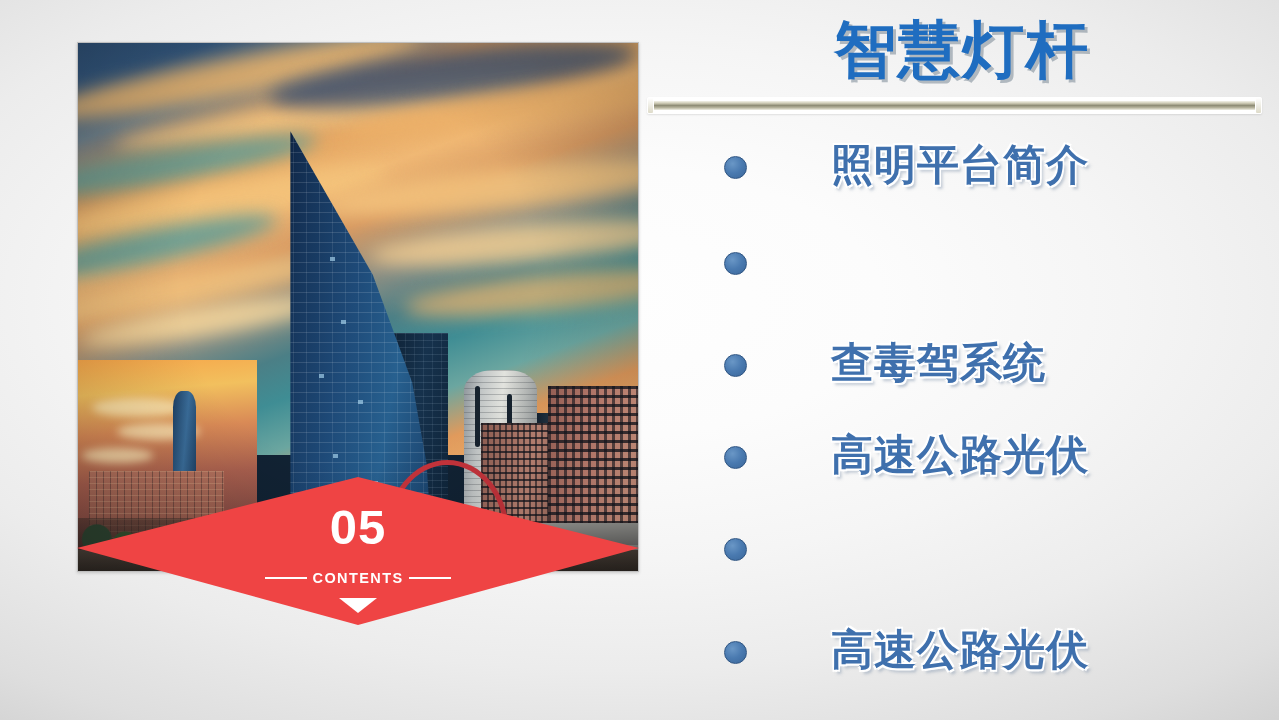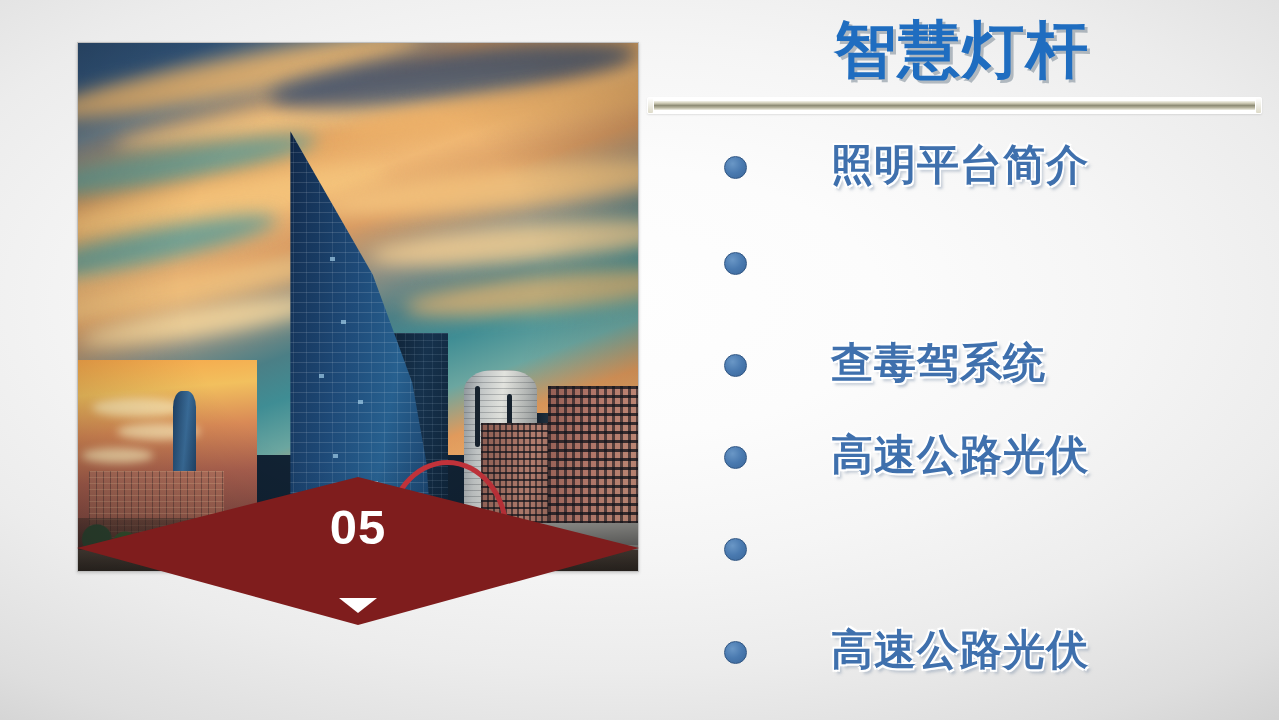--- a/index.html
+++ b/index.html
@@ -182,21 +182,21 @@
   .vignette{
     position:absolute; inset:0;
     background:radial-gradient(ellipse at 50% 45%, rgba(0,0,0,0) 45%, rgba(0,0,0,.22) 100%);
     pointer-events:none;
   }
 
   
   .badge{
     position:absolute; left:77px; top:477px; width:562px; height:148px;
     clip-path:polygon(50% 0%, 100% 48%, 50% 100%, 0% 48%);
-    background:#7f1d1d;
+    background:#ef4444;
     z-index:5;
   }
   .badge-num{
     position:absolute; left:0; right:0; top:26px;
     text-align:center; color:#fff;
     font-size:49px; font-weight:700; letter-spacing:1px; line-height:1;
   }
   .badge-row{
     position:absolute; left:0; right:0; top:93px;
     display:flex; align-items:center; justify-content:center; gap:6px;
@@ -329,20 +329,25 @@
     <div class="arch"></div>
     <div class="deck"></div>
     <div class="deck2"></div>
     <div class="ground"></div>
     <div class="vignette"></div>
   </div>
 </div>
 
 <div class="badge">
   <div class="badge-num">05</div>
+  <div class="badge-row">
+    <span class="badge-rule"></span>
+    <span class="badge-label">CONTENTS</span>
+    <span class="badge-rule"></span>
+  </div>
   <div class="badge-tri"></div>
 </div>
 
 <div class="title">智慧灯杆</div>
 
 <div class="divider">
   <div class="divider-inner"></div>
   <span class="divider-cap cap-l"></span>
   <span class="divider-cap cap-r"></span>
 </div>

